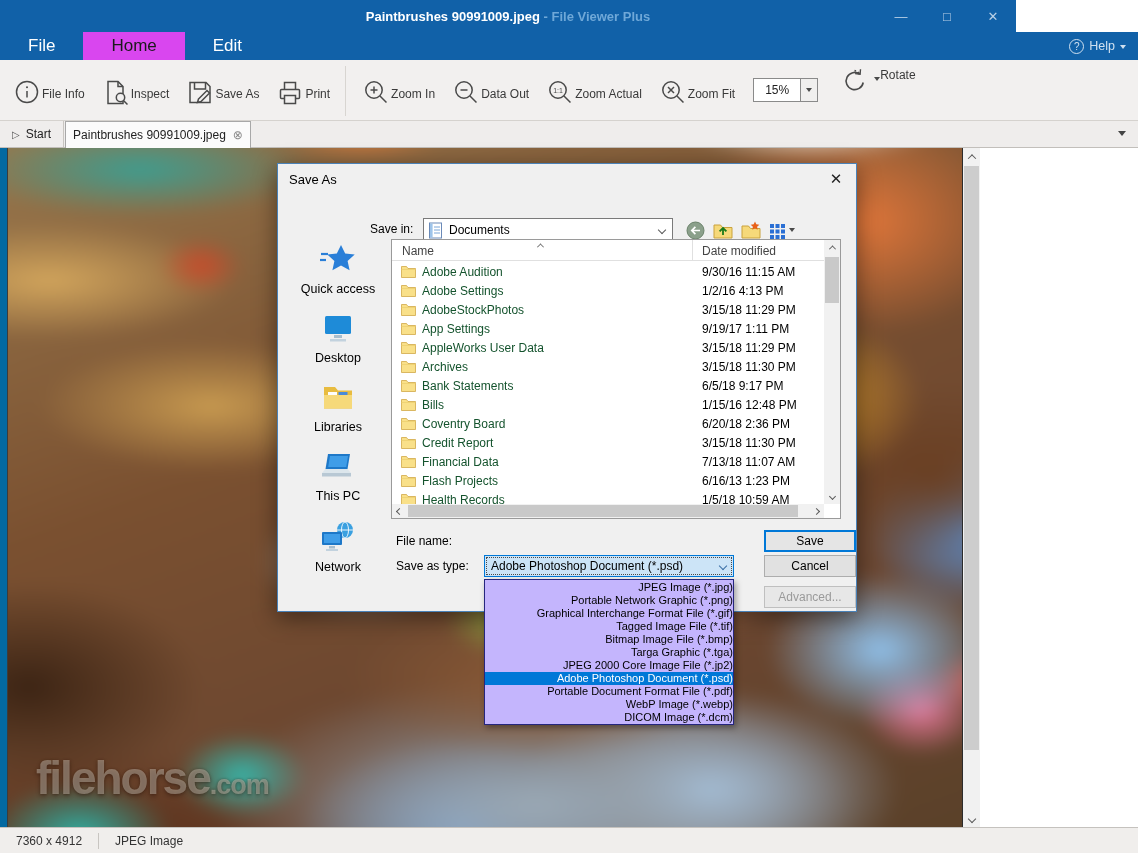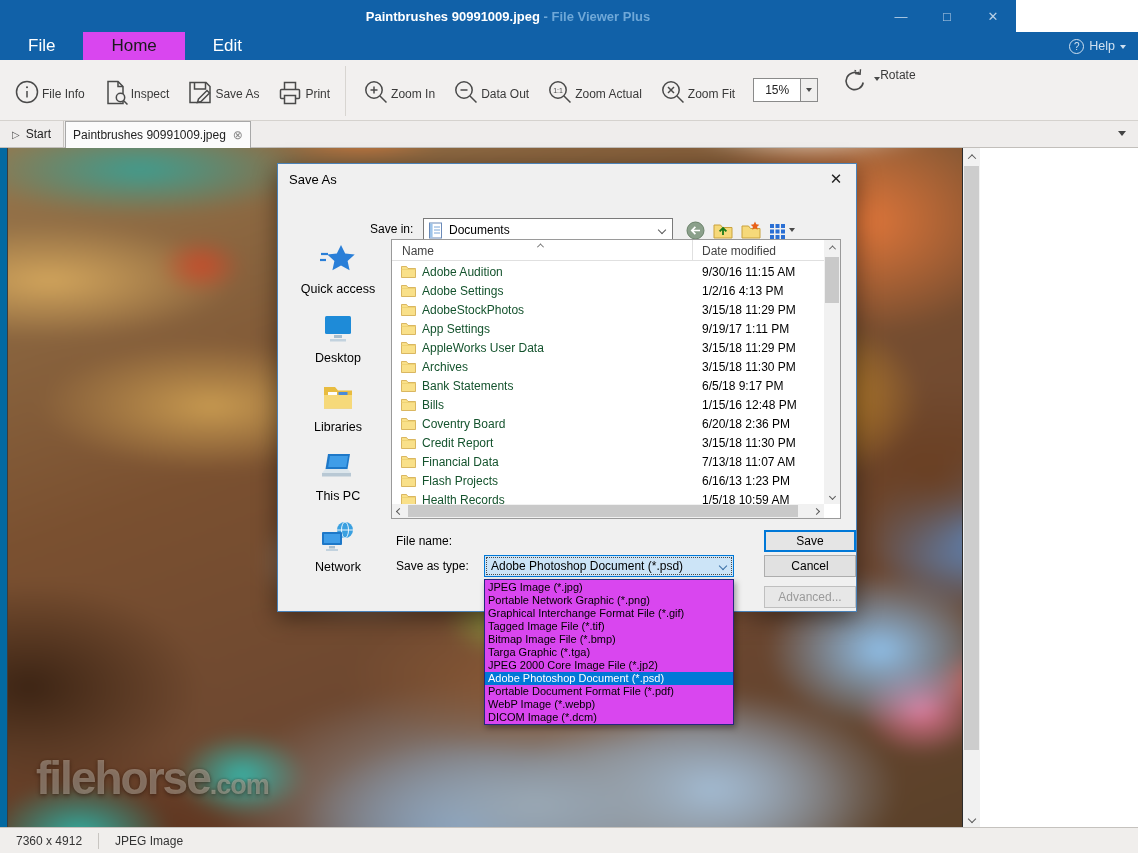--- a/index.html
+++ b/index.html
@@ -136,21 +136,21 @@
   .lbl-filename{position:absolute;left:118px;top:370px;color:#000;}
   .lbl-savetype{position:absolute;left:118px;top:395px;color:#000;}
   .fname-combo{position:absolute;left:206px;top:366px;width:250px;height:22px;padding-left:6px;}
   .ftype-combo{position:absolute;left:206px;top:391px;width:250px;height:22px;padding-left:6px;background:#cce4f7;border:1px solid #0078d7;outline:1px dotted #4a4a4a;outline-offset:-3px;}
   .btn{position:absolute;left:486px;width:92px;height:22px;display:flex;align-items:center;justify-content:center;background:#e1e1e1;border:1px solid #adadad;color:#000;}
   .btn-save{top:366px;border:2px solid #0078d7;background:#e5e5e5;}
   .btn-cancel{top:391px;}
   .btn-advanced{top:422px;color:#9a9a9a;border-color:#bfbfbf;background:#e7e7e7;}
 
   
-  .type-dropdown{position:absolute;left:206px;top:415px;width:250px;height:146px;background:#d946ef;border:1px solid #26267e;box-shadow:2px 3px 6px rgba(0,0,0,0.35);padding-top:1px;z-index:5;}
+  .type-dropdown{position:absolute;left:206px;top:415px;width:250px;height:146px;background:#c4b5fd;border:1px solid #26267e;box-shadow:2px 3px 6px rgba(0,0,0,0.35);padding-top:1px;z-index:5;text-align:right;}
   .type-option{height:13px;line-height:13px;font-size:11px;padding-left:3px;color:#000;white-space:nowrap;overflow:hidden;}
   .type-option.selected{background:#0078d7;color:#fff;}
 </style>
 </head>
 <body>
 
 <div class="titlebar">
   <div class="title-text"><span>Paintbrushes 90991009.jpeg</span><span class="title-app"><span> - </span><span>File Viewer Plus</span></span></div>
   <div class="win-controls">
     <div class="win-btn">—</div>

